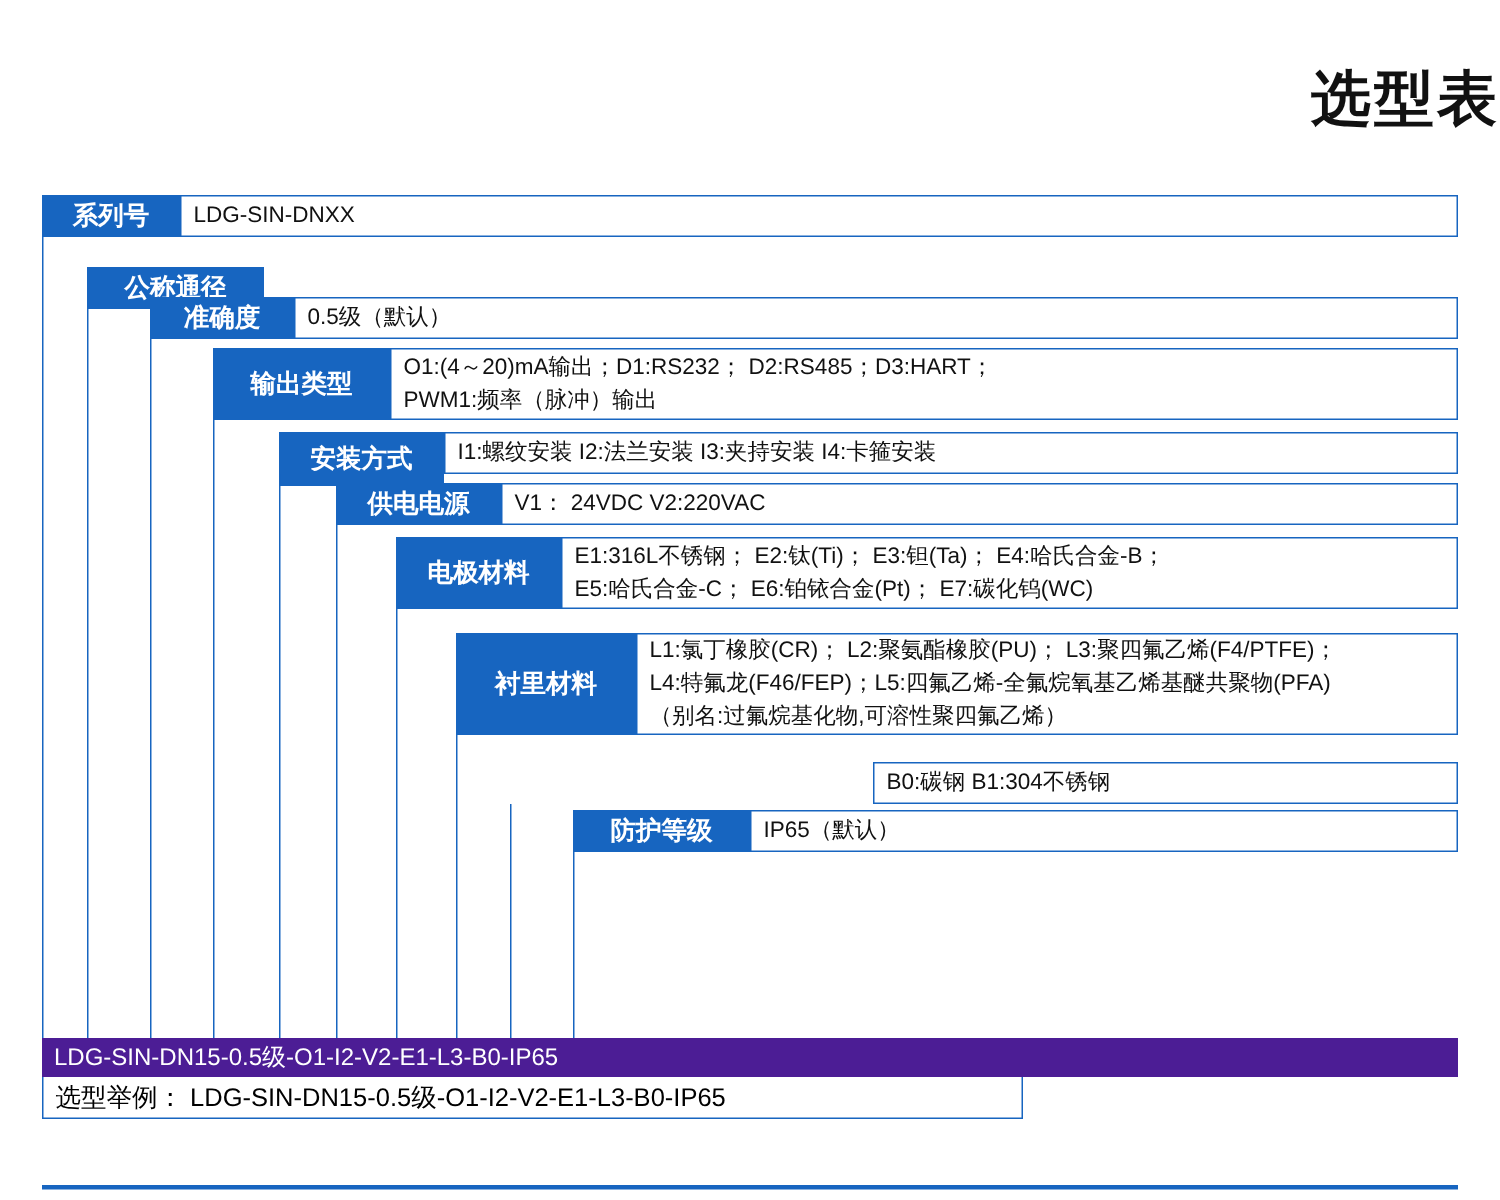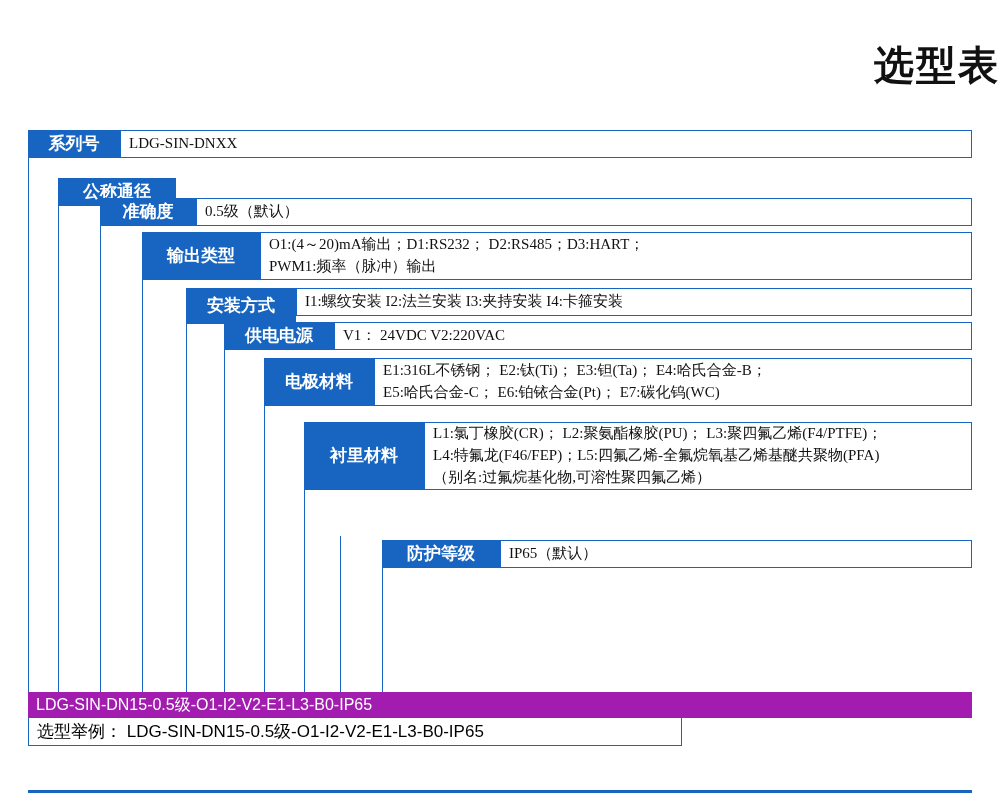--- a/index.html
+++ b/index.html
@@ -55,33 +55,33 @@
     font-size: 15px;
     color: #111111;
     display: flex;
     flex-direction: column;
     justify-content: center;
     padding: 2px 8px;
     line-height: 1.45;
     background: #ffffff;
     white-space: nowrap;
   }
-  .val div { white-space: nowrap; font-family: Liberation Serif, serif; }
+  .val div { white-space: nowrap; }
 
   
   .vline {
     position: absolute;
     width: 1px;
     background: #1765c0;
   }
 
   
   .example-blue {
     position: absolute;
-    background: #a21caf;
+    background: #4c1d95;
     color: #ffffff;
     font-size: 16px;
     display: flex;
     align-items: center;
     padding-left: 8px;
     box-sizing: border-box;
     white-space: nowrap;
   }
   .example-white {
     position: absolute;
@@ -154,20 +154,23 @@
 
   <div class="vline" style="left:264px; top:406px; height:310px;"></div>
   <div class="lbl" style="left:304px; top:422px; width:120px; height:68px;">衬里材料</div>
   <div class="val" style="left:424px; top:422px; width:548px; height:68px;">
     <div>L1:氯丁橡胶(CR)；  L2:聚氨酯橡胶(PU)； L3:聚四氟乙烯(F4/PTFE)；</div>
     <div>L4:特氟龙(F46/FEP)；L5:四氟乙烯-全氟烷氧基乙烯基醚共聚物(PFA)</div>
     <div>（别名:过氟烷基化物,可溶性聚四氟乙烯）</div>
   </div>
 
   <div class="vline" style="left:304px; top:490px; height:226px;"></div>
+  <div class="val" style="left:582px; top:508px; width:390px; height:28px;">
+    <div>B0:碳钢 B1:304不锈钢</div>
+  </div>
 
   <div class="vline" style="left:340px; top:536px; height:180px;"></div>
   <div class="lbl" style="left:382px; top:540px; width:118px; height:28px;">防护等级</div>
   <div class="val" style="left:500px; top:540px; width:472px; height:28px;">
     <div>IP65（默认）</div>
   </div>
   <div class="vline" style="left:382px; top:568px; height:148px;"></div>
 
   <div class="example-blue" style="left:28px; top:692px; width:944px; height:26px;">LDG-SIN-DN15-0.5级-O1-I2-V2-E1-L3-B0-IP65</div>
   <div class="example-white" style="left:28px; top:718px; width:654px; height:28px;">选型举例： LDG-SIN-DN15-0.5级-O1-I2-V2-E1-L3-B0-IP65</div>

